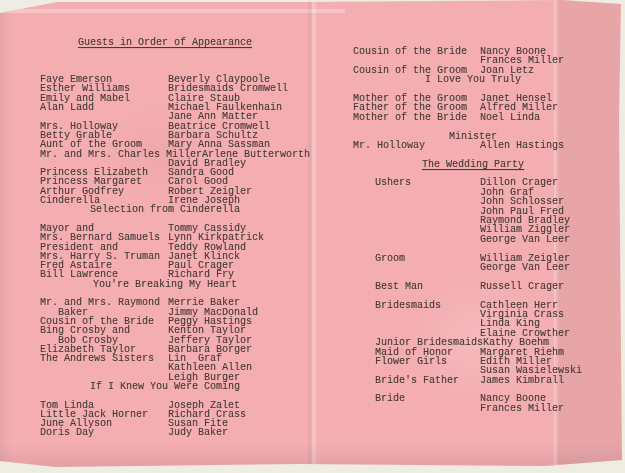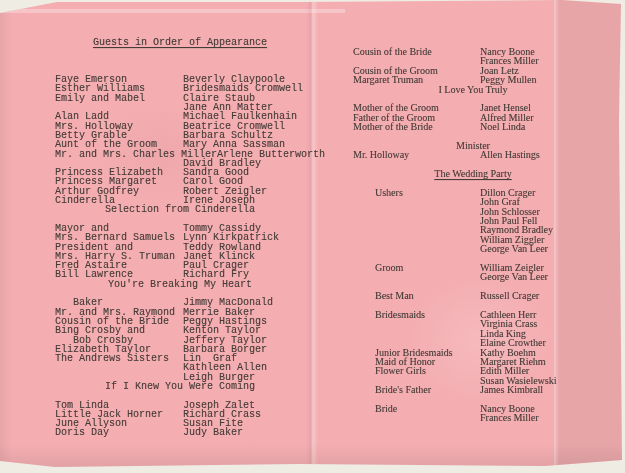--- a/index.html
+++ b/index.html
@@ -21,22 +21,22 @@
   .shade-bottom{left:0;right:0;bottom:0;height:30px;
     background:linear-gradient(180deg,rgba(0,0,0,0) 0%,rgba(0,0,0,0.08) 85%,rgba(0,0,0,0.10) 100%);}
   .shade-left{left:0;top:0;bottom:0;width:12px;
     background:linear-gradient(90deg,rgba(0,0,0,0.05),rgba(0,0,0,0));}
   .crease-top{left:0;top:9px;width:345px;height:4px;background:rgba(255,255,255,0.28);}
   .stain-1{left:70px;top:80px;width:180px;height:150px;
     background:radial-gradient(closest-side,rgba(190,115,120,0.10),rgba(190,115,120,0) 70%);}
   .stain-2{left:380px;top:250px;width:200px;height:180px;
     background:radial-gradient(closest-side,rgba(255,255,255,0.14),rgba(255,255,255,0) 70%);}
   .page{position:absolute;font-size:10px;}
-  .page-left {left:40px; top:38px; width:250px;margin-left:15px; --lh:9.3px; --rolew:128px;}
-  .page-right{left:353px;top:47px; width:240px;font-family:Liberation Serif, serif; --lh:9.4px; --rolew:127px;}
+  .page-left {left:40px; top:38px; width:250px; --lh:9.3px; --rolew:128px;}
+  .page-right{left:353px;top:47px; width:240px; --lh:9.4px; --rolew:127px;}
   .line{height:var(--lh);line-height:var(--lh);white-space:pre;
     text-shadow:0.3px 0.3px 0 rgba(70,55,50,0.35);}
   .caption{text-align:center;}
   .u{text-decoration:underline;text-underline-offset:2px;text-decoration-thickness:1px;}
   .role{display:inline-block;min-width:var(--rolew);white-space:pre;box-sizing:border-box;}
   .indent .role{padding-left:22px;}
   .name{white-space:pre;}
 </style>
 </head>
 <body style="background: rgb(239, 236, 227);">
@@ -52,77 +52,76 @@
   <div class="overlay crease-right"></div>
   <div class="overlay shade-right"></div>
   <div class="overlay shade-bottom"></div>
 
   <div class="page page-left" id="left-page" style="color: rgb(69, 60, 56);">
       <div class="line caption u">Guests in Order of Appearance</div>
       <div class="spacer" style="height: calc(3 * var(--lh));"></div>
       <div class="line row"><span class="role">Faye Emerson</span><span class="name">Beverly Claypoole</span></div>
       <div class="line row"><span class="role">Esther Williams</span><span class="name">Bridesmaids Cromwell</span></div>
       <div class="line row"><span class="role">Emily and Mabel</span><span class="name">Claire Staub</span></div>
+      <div class="line row"><span class="role">Alan Ladd</span><span class="name">Michael Faulkenhain</span></div>
       <div class="line row"><span class="role"></span><span class="name">Jane Ann Matter</span></div>
-      <div class="line row"><span class="role">Alan Ladd</span><span class="name">Michael Faulkenhain</span></div>
       <div class="line row"><span class="role">Mrs. Holloway</span><span class="name">Beatrice Cromwell</span></div>
       <div class="line row"><span class="role">Betty Grable</span><span class="name">Barbara Schultz</span></div>
       <div class="line row"><span class="role">Aunt of the Groom</span><span class="name">Mary Anna Sassman</span></div>
       <div class="line row"><span class="role">Mr. and Mrs. Charles Miller</span><span class="name">Arlene Butterworth</span></div>
       <div class="line row"><span class="role"></span><span class="name">David Bradley</span></div>
       <div class="line row"><span class="role">Princess Elizabeth</span><span class="name">Sandra Good</span></div>
       <div class="line row"><span class="role">Princess Margaret</span><span class="name">Carol Good</span></div>
       <div class="line row"><span class="role">Arthur Godfrey</span><span class="name">Robert Zeigler</span></div>
       <div class="line row"><span class="role">Cinderella</span><span class="name">Irene Joseph</span></div>
       <div class="line caption">Selection from Cinderella</div>
       <div class="spacer" style="height: calc(1 * var(--lh));"></div>
       <div class="line row"><span class="role">Mayor and</span><span class="name">Tommy Cassidy</span></div>
       <div class="line row"><span class="role">Mrs. Bernard Samuels</span><span class="name">Lynn Kirkpatrick</span></div>
       <div class="line row"><span class="role">President and</span><span class="name">Teddy Rowland</span></div>
       <div class="line row"><span class="role">Mrs. Harry S. Truman</span><span class="name">Janet Klinck</span></div>
       <div class="line row"><span class="role">Fred Astaire</span><span class="name">Paul Crager</span></div>
       <div class="line row"><span class="role">Bill Lawrence</span><span class="name">Richard Fry</span></div>
       <div class="line caption">You're Breaking My Heart</div>
       <div class="spacer" style="height: calc(1 * var(--lh));"></div>
+      <div class="line row"><span class="role">Mr. and Mrs. Raymond</span><span class="name">Merrie Baker</span></div>
       <div class="line row"><span class="role">   Baker</span><span class="name">Jimmy MacDonald</span></div>
-      <div class="line row"><span class="role">Mr. and Mrs. Raymond</span><span class="name">Merrie Baker</span></div>
       <div class="line row"><span class="role">Cousin of the Bride</span><span class="name">Peggy Hastings</span></div>
       <div class="line row"><span class="role">Bing Crosby and</span><span class="name">Kenton Taylor</span></div>
       <div class="line row"><span class="role">   Bob Crosby</span><span class="name">Jeffery Taylor</span></div>
       <div class="line row"><span class="role">Elizabeth Taylor</span><span class="name">Barbara Borger</span></div>
       <div class="line row"><span class="role">The Andrews Sisters</span><span class="name">Lin  Graf</span></div>
       <div class="line row"><span class="role"></span><span class="name">Kathleen Allen</span></div>
       <div class="line row"><span class="role"></span><span class="name">Leigh Burger</span></div>
       <div class="line caption">If I Knew You Were Coming</div>
       <div class="spacer" style="height: calc(1 * var(--lh));"></div>
       <div class="line row"><span class="role">Tom Linda</span><span class="name">Joseph Zalet</span></div>
       <div class="line row"><span class="role">Little Jack Horner</span><span class="name">Richard Crass</span></div>
       <div class="line row"><span class="role">June Allyson</span><span class="name">Susan Fite</span></div>
       <div class="line row"><span class="role">Doris Day</span><span class="name">Judy Baker</span></div>
     </div>
   <div class="page page-right" id="right-page" style="color: rgb(69, 60, 56);">
       <div class="line row"><span class="role">Cousin of the Bride</span><span class="name">Nancy Boone</span></div>
       <div class="line row"><span class="role"></span><span class="name">Frances Miller</span></div>
       <div class="line row"><span class="role">Cousin of the Groom</span><span class="name">Joan Letz</span></div>
-      <div class="line row"><span class="role">Margaret Truman</span><span class="name">Peggy Mullen</span></div>
       <div class="line caption">I Love You Truly</div>
       <div class="spacer" style="height: calc(1 * var(--lh));"></div>
       <div class="line row"><span class="role">Mother of the Groom</span><span class="name">Janet Hensel</span></div>
       <div class="line row"><span class="role">Father of the Groom</span><span class="name">Alfred Miller</span></div>
       <div class="line row"><span class="role">Mother of the Bride</span><span class="name">Noel Linda</span></div>
       <div class="spacer" style="height: calc(1 * var(--lh));"></div>
       <div class="line caption">Minister</div>
       <div class="line row"><span class="role">Mr. Holloway</span><span class="name">Allen Hastings</span></div>
       <div class="spacer" style="height: calc(1 * var(--lh));"></div>
       <div class="line caption u">The Wedding Party</div>
       <div class="spacer" style="height: calc(1 * var(--lh));"></div>
       <div class="line row indent"><span class="role">Ushers</span><span class="name">Dillon Crager</span></div>
       <div class="line row indent"><span class="role"></span><span class="name">John Graf</span></div>
       <div class="line row indent"><span class="role"></span><span class="name">John Schlosser</span></div>
-      <div class="line row indent"><span class="role"></span><span class="name">John Paul Fell</span></div>
+      <div class="line row indent"><span class="role"></span><span class="name">John Paul Fred</span></div>
       <div class="line row indent"><span class="role"></span><span class="name">Raymond Bradley</span></div>
       <div class="line row indent"><span class="role"></span><span class="name">William Ziggler</span></div>
       <div class="line row indent"><span class="role"></span><span class="name">George Van Leer</span></div>
       <div class="line row indent"><span class="role"></span><span class="name"></span></div>
       <div class="line row indent"><span class="role">Groom</span><span class="name">William Zeigler</span></div>
       <div class="line row indent"><span class="role"></span><span class="name">George Van Leer</span></div>
       <div class="line row indent"><span class="role"></span><span class="name"></span></div>
       <div class="line row indent"><span class="role">Best Man</span><span class="name">Russell Crager</span></div>
       <div class="line row indent"><span class="role"></span><span class="name"></span></div>
       <div class="line row indent"><span class="role">Bridesmaids</span><span class="name">Cathleen Herr</span></div>

